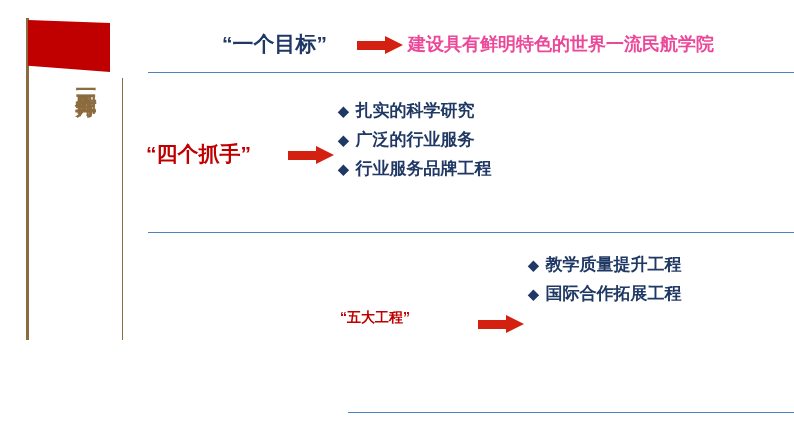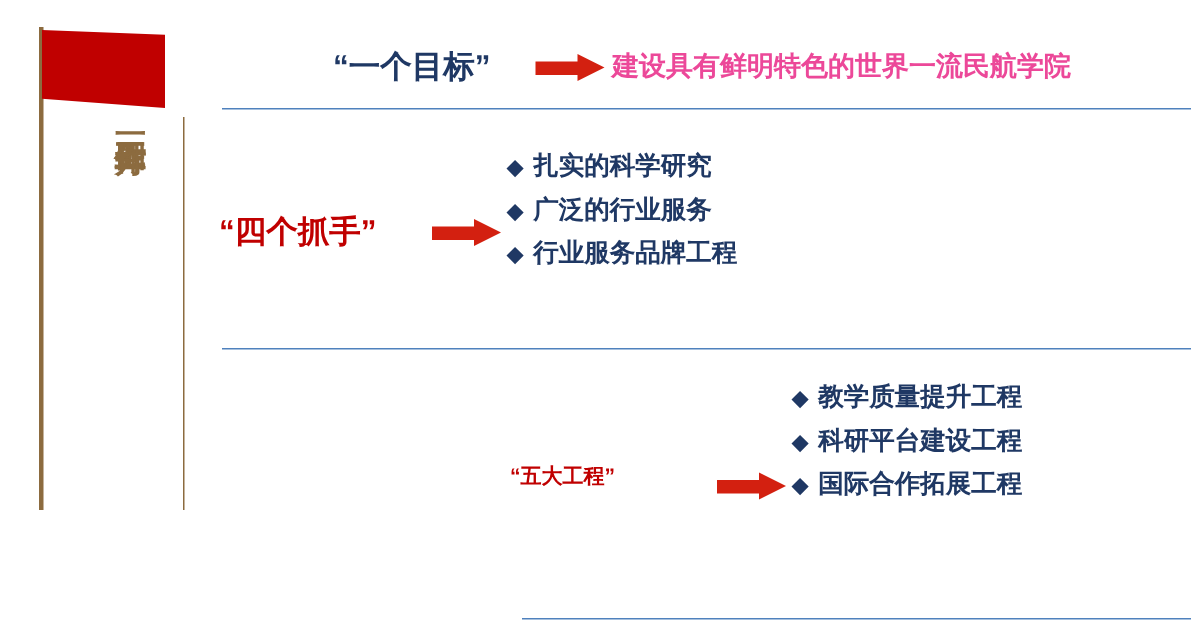--- a/index.html
+++ b/index.html
@@ -195,23 +195,19 @@
     <div class="head"></div>
   </div>
 
   <div class="bullet-list" style="left:528px; top:250px;">
     <div>
       <span class="dia">◆</span>
       <span>教学质量提升工程</span>
     </div>
     <div>
       <span class="dia">◆</span>
-      <span>科研平台建设工程</span>
-    </div>
-    <div>
-      <span class="dia">◆</span>
       <span>国际合作拓展工程</span>
     </div>
   </div>
 
   <div class="hrule" style="left:348px; top:412px; width:446px;"></div>
 
 </div>
 
 </body></html>

